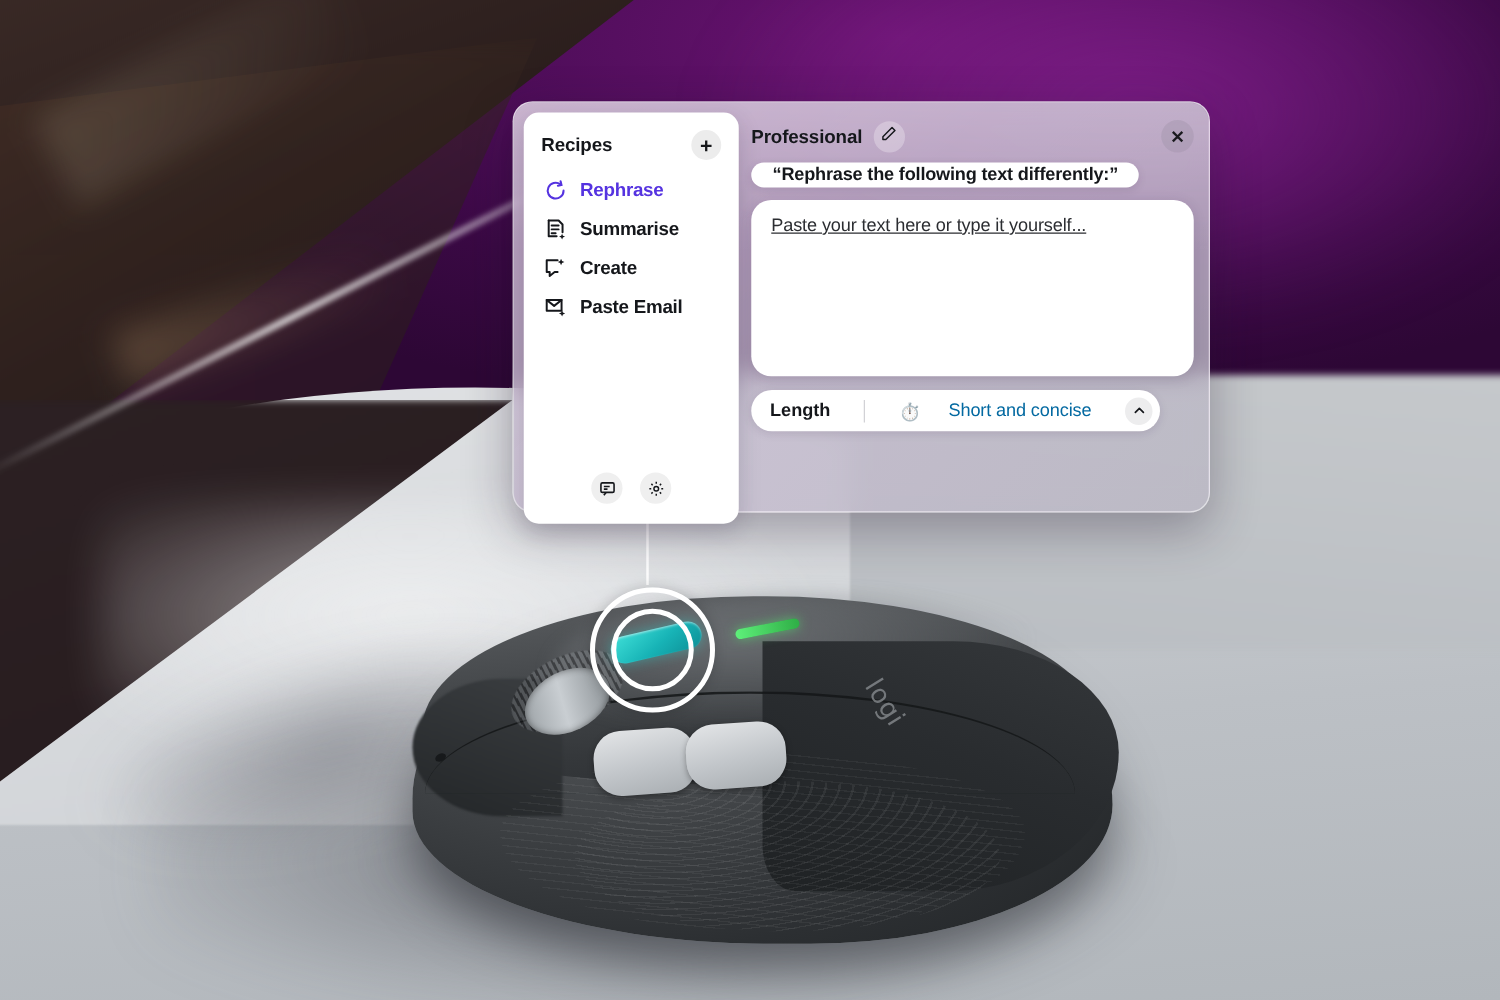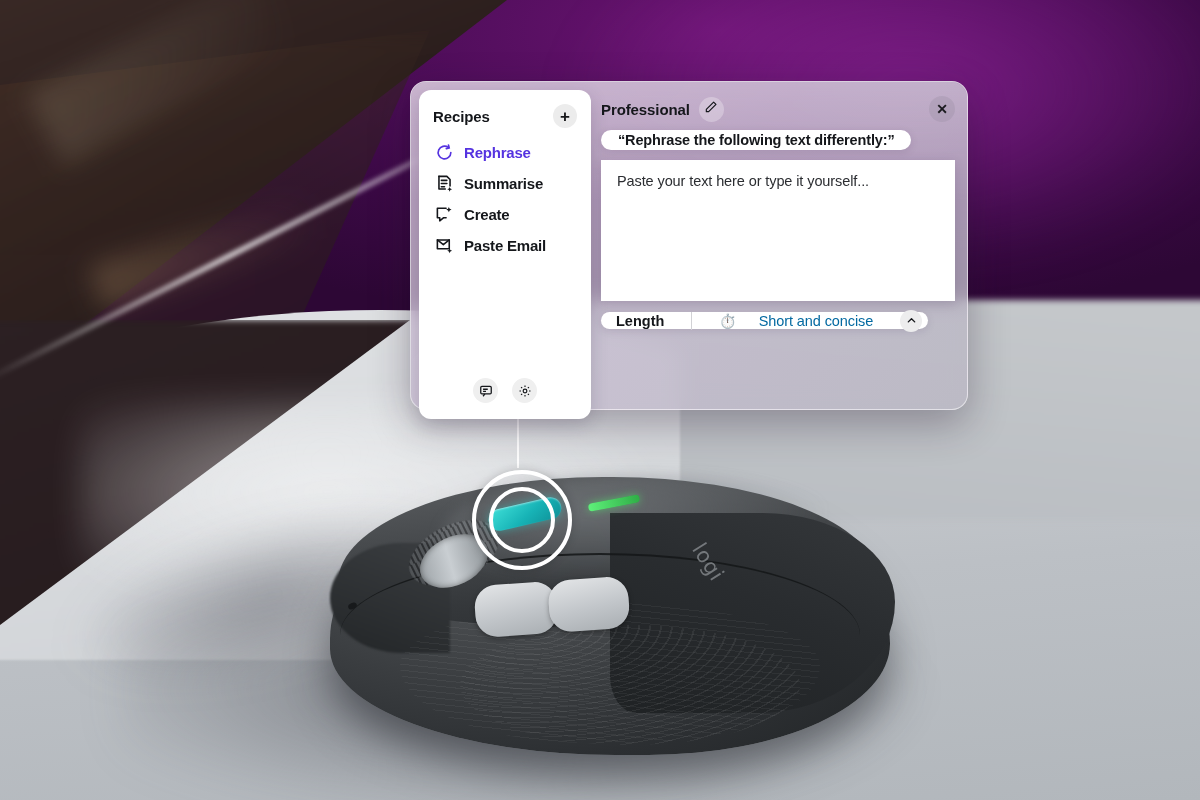--- a/index.html
+++ b/index.html
@@ -256,27 +256,28 @@
     display:flex;align-items:center;justify-content:center;
     font-size:14px;font-weight:bold;color:#1a1a1e;
   }
   .prompt-chip{
     margin-top:4px;height:20px;border-radius:17px;background:#fff;
     display:inline-flex;align-items:center;padding:0 17px;
     font-size:14.5px;font-weight:bold;color:#15171b;letter-spacing:-.15px;
     box-shadow:0 2px 8px rgba(40,25,55,.12);
   }
   .textarea{
-    margin-top:10px;height:115px;border-radius:0;background:#fff;
+    margin-top:10px;height:115px;border-radius:16px;background:#fff;
     padding:13px 16px;font-size:14.5px;color:#2b2d31;letter-spacing:-.1px;
     box-shadow:0 2px 10px rgba(40,25,55,.12);
+    text-decoration:underline;
   }
   .selects{margin-top:11px;display:flex;flex-direction:column;gap:9px;align-items:flex-start;}
   .sel{
-    height:17px;border-radius:17px;background:#fff;
+    height:33px;border-radius:17px;background:#fff;
     display:inline-flex;align-items:center;padding:0 6px 0 15px;
     box-shadow:0 2px 8px rgba(40,25,55,.12);
     gap:16px;
   }
   .sel-label{font-size:14.5px;font-weight:bold;color:#15171b;padding-right:11px;}
   .sel-div{width:1px;height:18px;background:#d2d2d6;}
   .sel-emoji{font-size:14px;padding:0 6px 0 11px;}
   .sel-val{font-size:14.5px;color:#0369a1;letter-spacing:-.1px;}
   .chev{
     width:22px;height:22px;border-radius:50%;background:#ededee;margin-left:11px;

